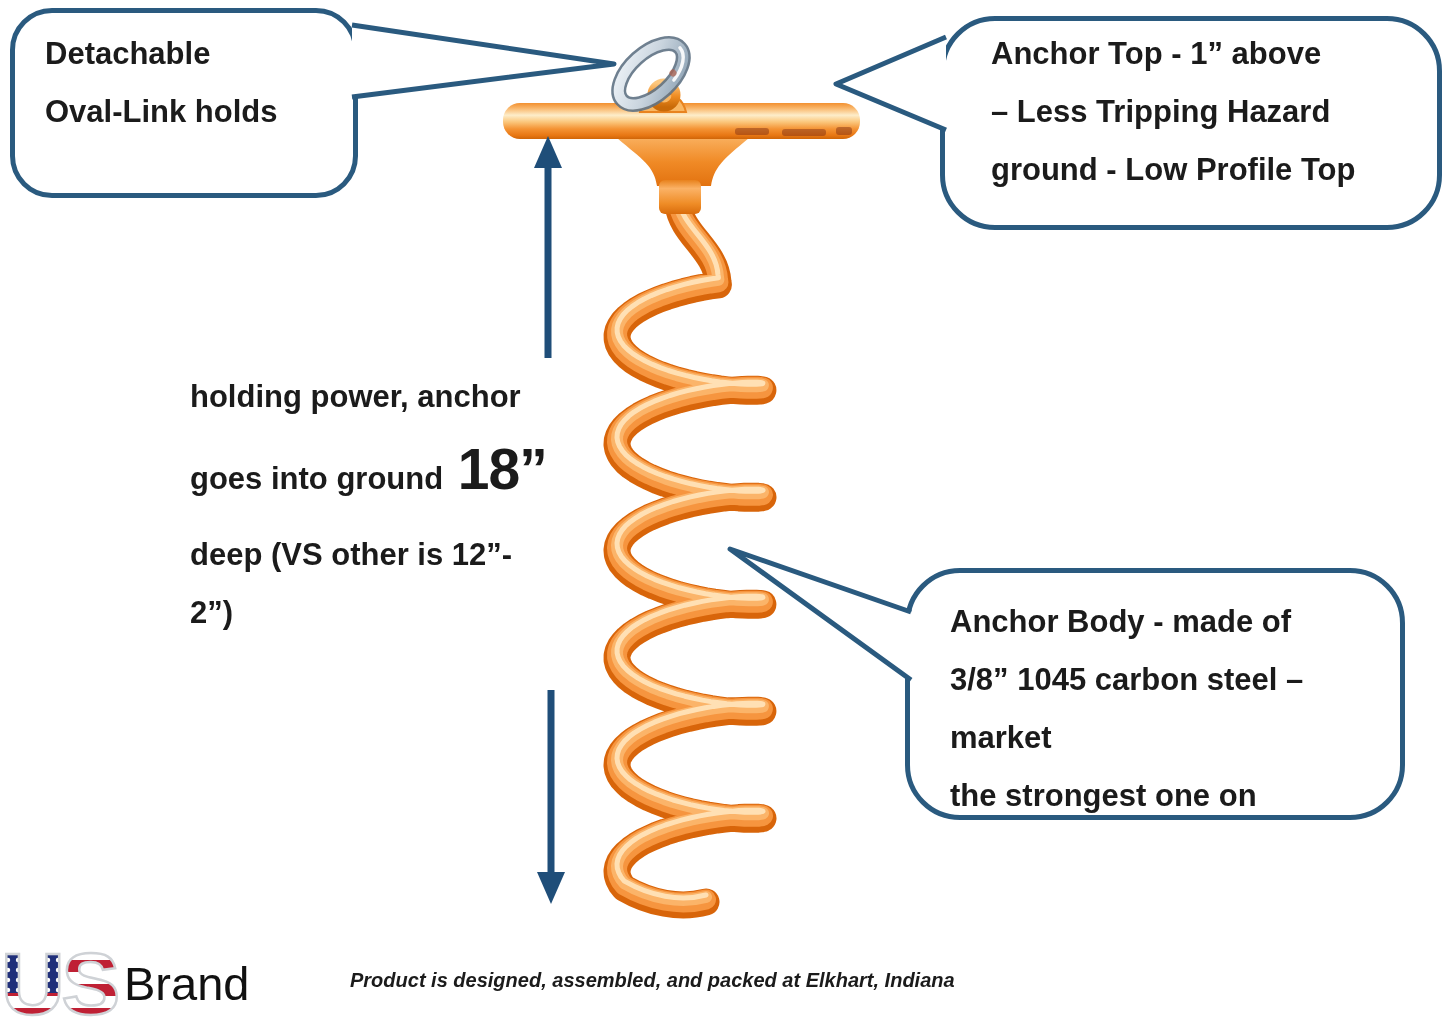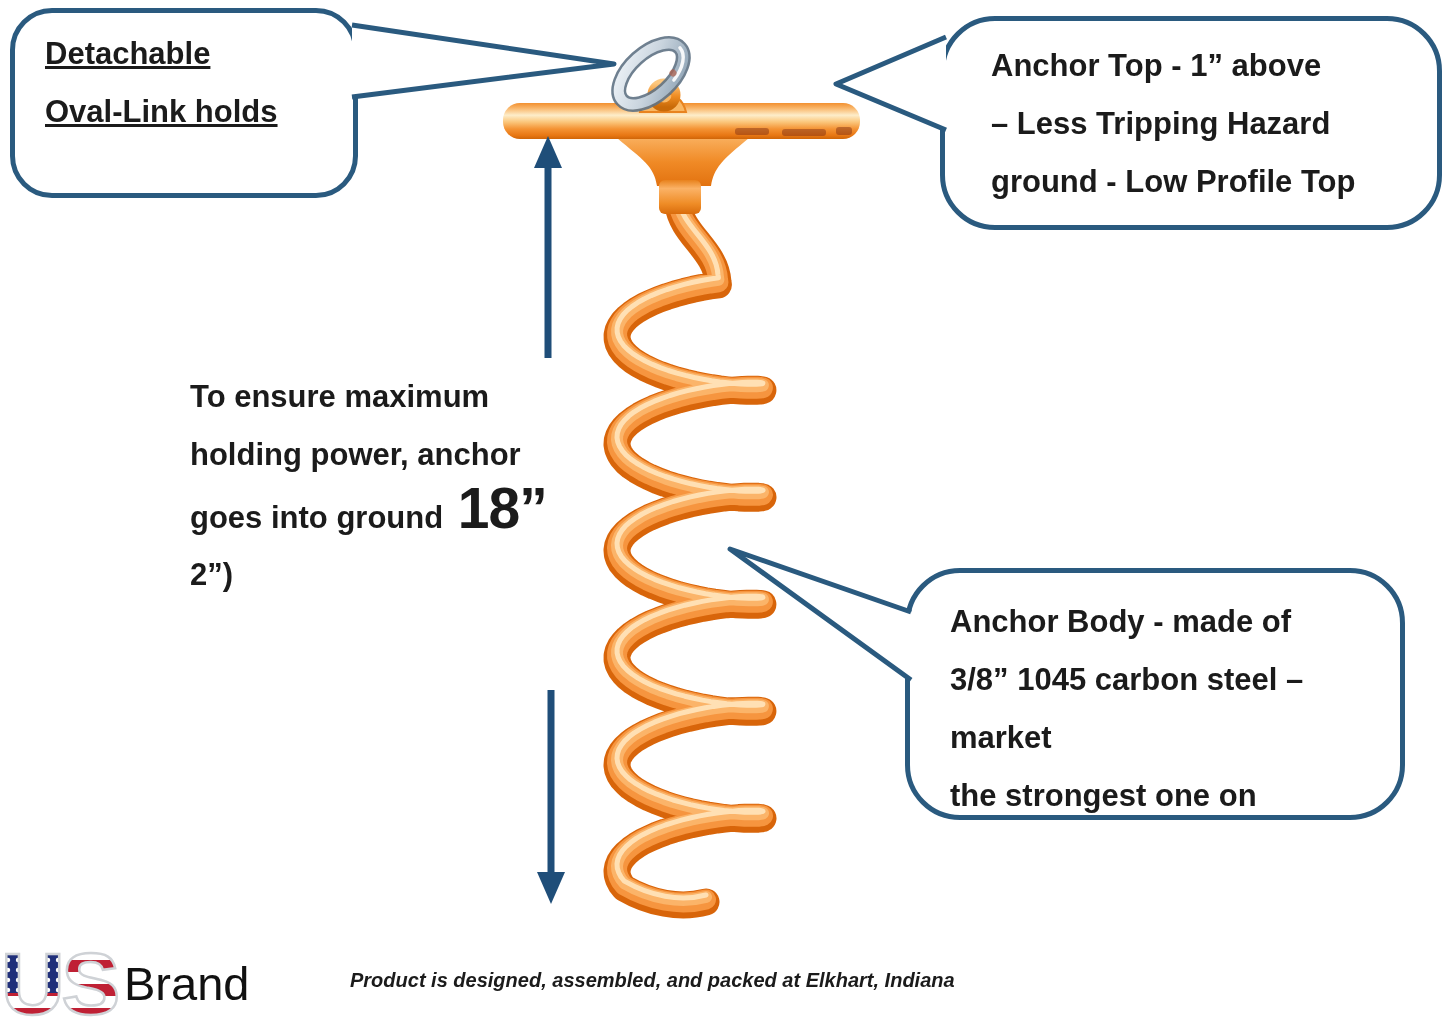--- a/index.html
+++ b/index.html
@@ -7,29 +7,29 @@
     position:relative;width:1445px;height:1029px;background:#ffffff;
     font-family:"Liberation Sans",sans-serif;overflow:hidden;color:#1b1b1b;
   }
   svg.layer{position:absolute;left:0;top:0;width:1445px;height:1029px;pointer-events:none;}
   .bubble{
     position:absolute;box-sizing:border-box;background:#ffffff;
     border:5px solid #2a5a7f;font-weight:bold;font-size:31px;line-height:58px;
     color:#1b1b1b;
   }
   .bubble .bline{white-space:nowrap;}
-  .bubble-oval-link{left:10px;top:8px;width:348px;height:190px;border-radius:42px;padding:12px 0 0 30px;text-decoration:underline;}
-  .bubble-anchor-top{left:940px;top:16px;width:502px;height:214px;border-radius:55px;padding:16px 0 0 46px;}
+  .bubble-oval-link{left:10px;top:8px;width:348px;height:190px;border-radius:42px;padding:12px 0 0 30px;}
+  .bubble-anchor-top{left:940px;top:16px;width:502px;height:214px;border-radius:55px;padding:4px 0 0 46px;}
   .bubble-anchor-body{left:905px;top:568px;width:500px;height:252px;border-radius:55px;padding:20px 0 0 40px;}
   .depth-note{
     position:absolute;left:190px;top:368px;width:430px;
     font-weight:bold;font-size:31px;line-height:58px;color:#1b1b1b;
   }
   .depth-note .row{white-space:nowrap;}
-  .depth-note .row-big{line-height:44px;margin:2px 0 6px 0;}
+  .depth-note .row-big{line-height:82px;margin:2px 0 6px 0;}
   .depth-note .big{font-size:57px;margin-left:6px;letter-spacing:-1px;}
   .footer{position:absolute;left:0;top:936px;width:1165px;height:93px;}
   .us-logo{position:absolute;left:4px;top:0px;}
   .brand-name{position:absolute;left:124px;top:20px;font-size:47px;font-weight:normal;color:#111;}
   .tagline{
     position:absolute;left:350px;top:33px;font-size:20px;font-weight:bold;
     font-style:italic;color:#1b1b1b;white-space:nowrap;
   }
 </style>
 </head>
@@ -113,23 +113,23 @@
   </div>
 
   <div class="bubble bubble-anchor-body">
     <div class="bline">Anchor Body - made of</div>
     <div class="bline">3/8” 1045 carbon steel –</div>
     <div class="bline">market</div>
     <div class="bline">the strongest one on</div>
   </div>
 
   <div class="depth-note">
-    <div class="row">To ensure maximum</div>
     <div class="row">holding power, anchor</div>
     <div class="row row-big"><span>goes into ground </span><span class="big">18”</span></div>
+    <div class="row">deep (VS other is 12”-</div>
     <div class="row">2”)</div>
   </div>
 
   <svg class="layer" viewBox="0 0 1445 1029" aria-hidden="true">
     <g>
       <path d="M 352 25 L 614 64 L 352 97" fill="#ffffff" stroke="#2a5a7f" stroke-width="5" stroke-linejoin="round"></path>
       <path d="M 946 37 L 836 84 L 946 130" fill="#ffffff" stroke="#2a5a7f" stroke-width="5" stroke-linejoin="round"></path>
       <path d="M 911 612 L 730 549 L 911 680" fill="#ffffff" stroke="#2a5a7f" stroke-width="5" stroke-linejoin="round"></path>
     </g>
     <g stroke="#1f4e79" fill="#1f4e79">

